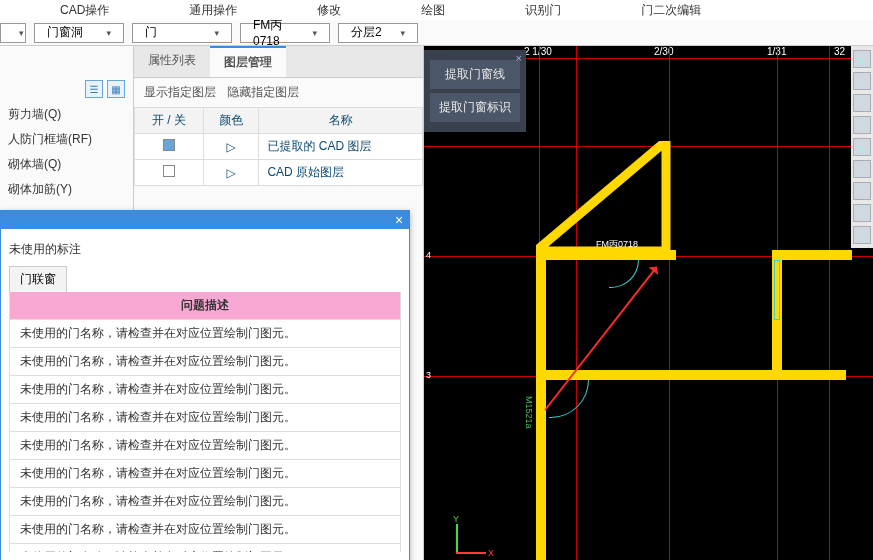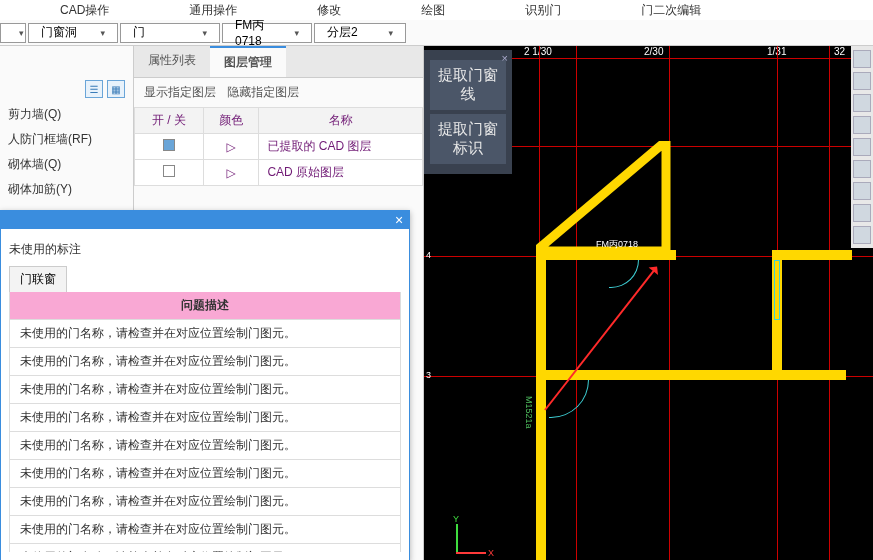--- a/index.html
+++ b/index.html
@@ -2,38 +2,38 @@
 <html><head>
   <meta charset="utf-8">
   <style>
     * { box-sizing: border-box; margin: 0; padding: 0; }
     body { font-family: "Microsoft YaHei", sans-serif; font-size: 12px; background: #f0f0f0; width: 873px; height: 560px; overflow: hidden; position: relative; }
     
     .top-menu { height: 20px; background: #fff; display: flex; gap: 80px; padding-left: 60px; color: #333; align-items: center; }
     .top-menu span { cursor: pointer; }
     
     .dropdown-row { height: 26px; background: #fafafa; display: flex; align-items: center; border-bottom: 1px solid #ccc; }
-    .dropdown { height: 20px; border: 1px solid #999; background: #fff; padding: 0 12px; display: flex; align-items: center; justify-content: space-between; margin-right: 2px; font-size: 12px; }
+    .dropdown { height: 20px; border: 1px solid #999; background: #fff; padding: 0 12px; display: flex; align-items: center; justify-content: space-between; margin-right: 8px; font-size: 12px; }
     .dropdown::after { content: '▾'; font-size: 9px; color: #555; margin-left: 6px; }
     
     .main-area { display: flex; height: calc(560px - 46px); position: relative; }
     
     .left-panel { width: 134px; background: #fafafa; border-right: 1px solid #ccc; padding-top: 30px; }
     .left-panel .icons { display: flex; gap: 4px; padding: 4px 8px; justify-content: flex-end; }
     .icon-btn { width: 18px; height: 18px; border: 1px solid #6aa5d8; background: #e8f2fb; display: inline-flex; align-items: center; justify-content: center; font-size: 10px; color: #3a7cb8; cursor: pointer; }
     .tree-item { padding: 4px 8px; color: #333; cursor: pointer; }
     
     .layer-panel { width: 290px; background: #fafafa; border-right: 1px solid #ccc; }
     .tabs { display: flex; background: #e8e8e8; border-bottom: 1px solid #ccc; }
     .tab { padding: 6px 14px; cursor: pointer; color: #555; }
     .tab.active { background: #fafafa; border-top: 2px solid #3a8dde; font-weight: bold; }
     .layer-actions { padding: 6px 10px; color: #555; }
     .layer-actions span { margin-right: 8px; cursor: pointer; }
     .layer-table { width: 100%; border-collapse: collapse; }
-    .layer-table th, .layer-table td { border: 1px solid #ddd; padding: 4px 8px; text-align: center; font-weight: normal; color: #701a75; background: #fff; }
+    .layer-table th, .layer-table td { border: 1px solid #ddd; padding: 4px 8px; text-align: center; font-weight: normal; color: #0c4a6e; background: #fff; }
     .layer-table th { background: #f3f3f3; }
     .chk { width: 12px; height: 12px; border: 1px solid #888; display: inline-block; }
     .chk.on { background: #6aa5d8; }
     
     .floating-panel { position: absolute; left: 0; top: 210px; width: 410px; background: #fff; border: 1px solid #3a8dde; box-shadow: 0 2px 6px rgba(0,0,0,0.3); z-index: 10; }
     .floating-header { background: #3a8dde; height: 18px; display: flex; justify-content: flex-end; align-items: center; }
     .close-btn { color: #fff; width: 20px; text-align: center; cursor: pointer; font-size: 14px; }
     .floating-body { padding: 8px; }
     .unused-label { padding: 4px 0 8px; color: #333; }
     .sub-tab { display: inline-block; padding: 4px 10px; background: #f3f3f3; border: 1px solid #ccc; border-bottom: none; }
@@ -46,21 +46,21 @@
     .ruler-h { position: absolute; top: 0; left: 0; right: 0; height: 14px; color: #fff; font-size: 10px; }
     .ruler-h span { position: absolute; top: 0; }
     .red-line-h { position: absolute; left: 0; right: 0; height: 1px; background: #c00; }
     .red-line-v { position: absolute; top: 0; bottom: 0; width: 1px; background: #c00; }
     .yellow-shape { position: absolute; background: #ffd800; }
     .cad-label { position: absolute; color: #fff; font-size: 9px; }
     .green-label { position: absolute; color: #4fbf5f; font-size: 9px; }
     
     .recognition-panel { position: absolute; left: 0; top: 4px; background: #39414f; padding: 6px; z-index: 5; }
     .rec-close { position: absolute; right: 4px; top: 2px; color: #aac; cursor: pointer; font-size: 11px; }
-    .rec-btn { display: block; width: 76px; background: #4b5668; color: #e8e8e8; border: none; padding: 6px 8px; margin: 4px 0; cursor: pointer; font-size: 15px; }
+    .rec-btn { display: block; width: 90px; background: #4b5668; color: #e8e8e8; border: none; padding: 6px 8px; margin: 4px 0; cursor: pointer; font-size: 12px; }
     .rec-btn.dd::after { content: ' ▾'; font-size: 9px; }
     
     .cyan-door { position: absolute; border: 1px solid #3ed0d6; }
     .red-arrow { position: absolute; width: 2px; background: #ff2a2a; transform-origin: bottom center; }
     .red-arrow::before { content: ''; position: absolute; top: -8px; left: -5px; border: 6px solid transparent; border-bottom-color: #ff2a2a; }
     
     .right-toolbar { position: absolute; right: 0; top: 46px; width: 22px; background: #e8e8e8; display: flex; flex-direction: column; gap: 4px; padding: 4px 2px; z-index: 20; }
     .rt-btn { height: 18px; background: #d0d8e0; border: 1px solid #aab; cursor: pointer; }
     
     .axis { position: absolute; left: 32px; bottom: 6px; }
@@ -79,21 +79,21 @@
   <span>绘图</span>
   <span>识别门</span>
   <span>门二次编辑</span>
 </div>
 
 <div class="dropdown-row">
   <div class="dropdown" style="width:20px"></div>
   <div class="dropdown" style="width:90px">门窗洞</div>
   <div class="dropdown" style="width:100px">门</div>
   <div class="dropdown" style="width:90px">FM丙0718</div>
-  <div class="dropdown" style="width:92px">分层2</div>
+  <div class="dropdown" style="width:80px">分层2</div>
 </div>
 
 <div class="main-area">
   <div class="left-panel">
     <div class="icons">
       <span class="icon-btn">☰</span>
       <span class="icon-btn">▦</span>
     </div>
     <div class="tree-item">剪力墙(Q)</div>
     <div class="tree-item">人防门框墙(RF)</div>
@@ -133,21 +133,21 @@
 
   <div class="cad-view">
     <div class="recognition-panel">
       <span class="rec-close">×</span>
       <button class="rec-btn">提取门窗线</button>
       <button class="rec-btn">提取门窗标识</button>
     </div>
 
     <div class="ruler-h">
       <span style="left:100px">2 1/30</span>
-      <span style="left:220px">2/30</span>
+      <span style="left:230px">2/30</span>
       <span style="left:343px">1/31</span>
       <span style="left:410px">32</span>
     </div>
 
     <div class="red-line-h" style="top:12px"></div>
     <div class="red-line-h" style="top:100px"></div>
     <div class="red-line-h" style="top:210px"></div>
     <div class="red-line-h" style="top:330px"></div>
     <div class="red-line-v" style="left:115px"></div>
     <div class="red-line-v" style="left:152px"></div>

